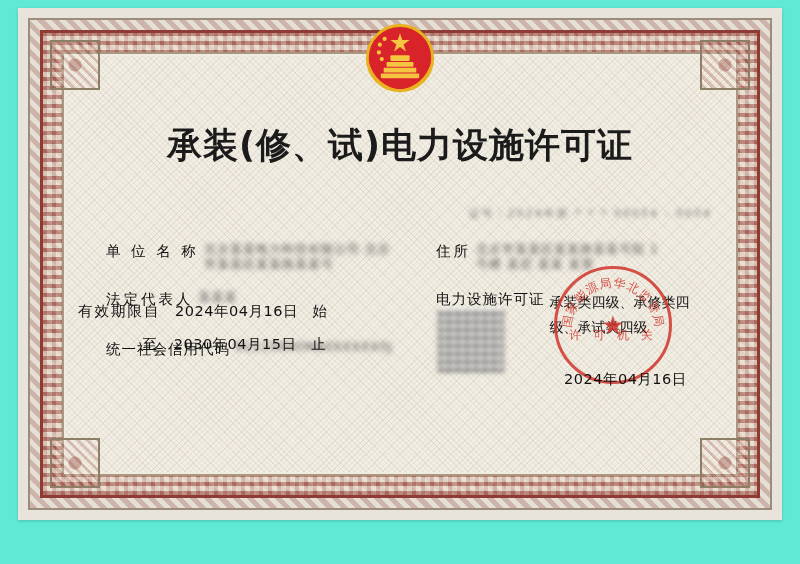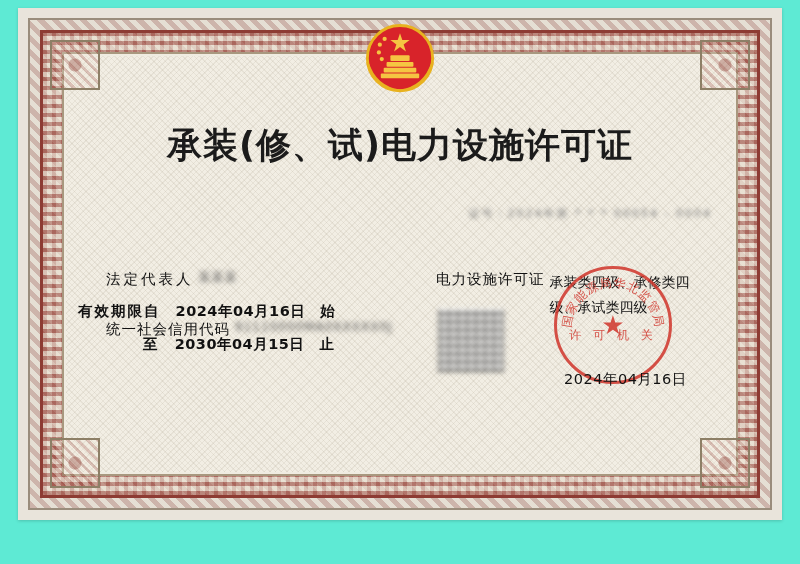--- a/index.html
+++ b/index.html
@@ -178,21 +178,20 @@
   .dates {
     position: absolute;
     left: 0;
     top: 232px;
     font-size: 14.5px;
     color: #111;
   }
   .dates .drow {
     margin-bottom: 14px;
     white-space: nowrap;
-    font-weight: bold;
   }
   .dates .dlabel { letter-spacing: 2px; }
   .dates .dval { margin: 0 10px; letter-spacing: 0.5px; }
   .dates .dsuffix { letter-spacing: 1px; }
   .indent { display: inline-block; width: 60px; }
 
   .qr {
     position: absolute;
     left: 360px;
     top: 238px;
@@ -300,20 +299,30 @@
     </svg>
 
     <div class="content">
 
       <div class="title">承装(修、试)电力设施许可证</div>
 
       <div class="serial">证号：2024年第 * * * 00054 - 0004</div>
 
       <div class="fields">
 
+        <div class="row">
+          <div class="col-left">
+            <span class="label">单 位 名 称</span>
+            <span class="value-blur">北京某某电力科技有限公司 北京市某某区某某路某某号</span>
+          </div>
+          <div class="col-right">
+            <span class="label">住所</span>
+            <span class="value-blur">北京市某某区某某路某某号院 1 号楼 某层 某某 某室</span>
+          </div>
+        </div>
 
         <div class="row" style="margin-top:28px;">
           <div class="col-left">
             <span class="label">法定代表人</span>
             <span class="value-blur" style="max-width:80px;">某某某</span>
           </div>
           <div class="col-right">
             <span class="label label-tight">电力设施许可证</span>
             <span class="cat-value">承装类四级、承修类四级、承试类四级</span>
           </div>

